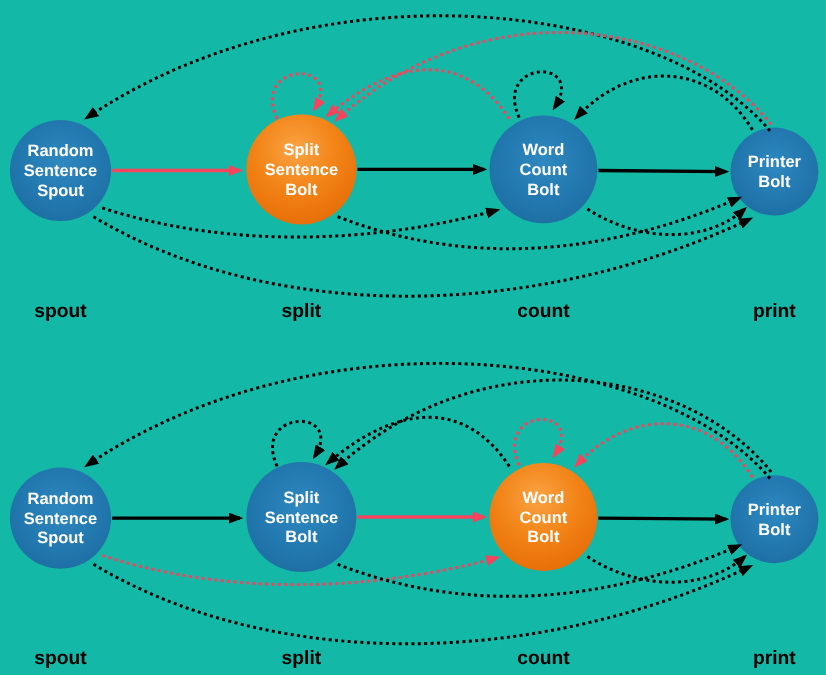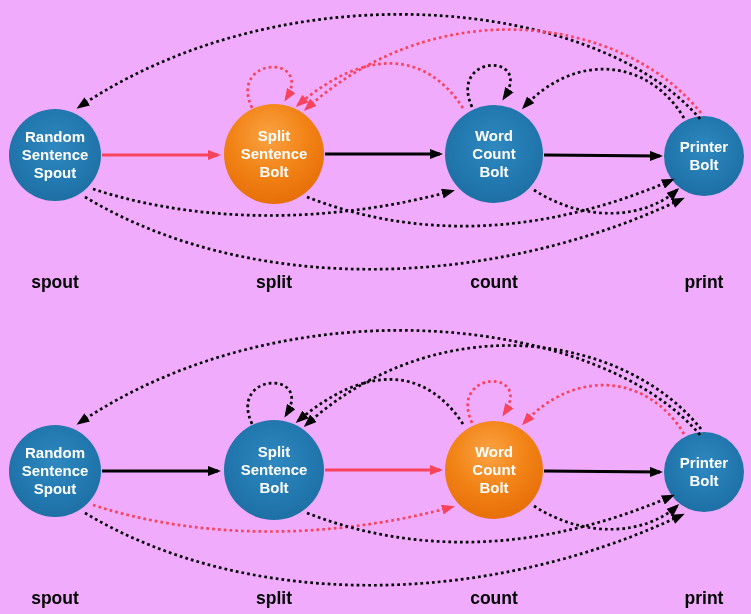--- a/index.html
+++ b/index.html
@@ -1,20 +1,20 @@
 <!DOCTYPE html>
 <html><head>
 <meta charset="utf-8">
 <style>
   html, body { margin: 0; padding: 0; background: #ffffff; }
   .figure {
     position: relative;
     width: 751px;
     height: 614px;
-    background: #f0abfc;
+    background: #14b8a6;
     overflow: hidden;
   }
   svg { display: block; }
   text {
     font-family: "Liberation Sans", "DejaVu Sans", sans-serif;
     font-weight: bold;
   }
   .node-title { font-size: 15px; }
   .node-label { font-size: 17.5px; }
 </style>

